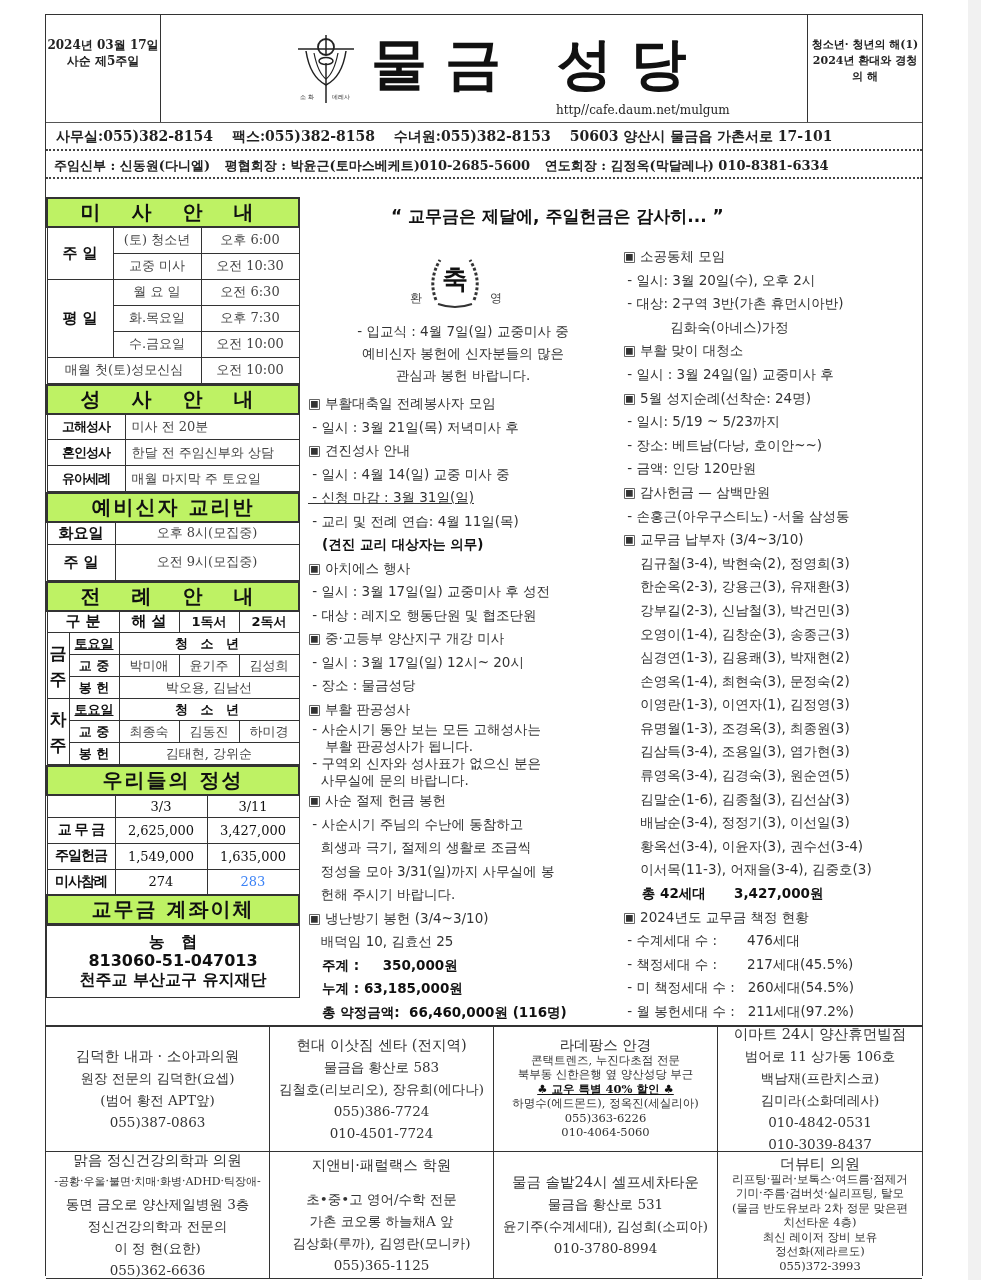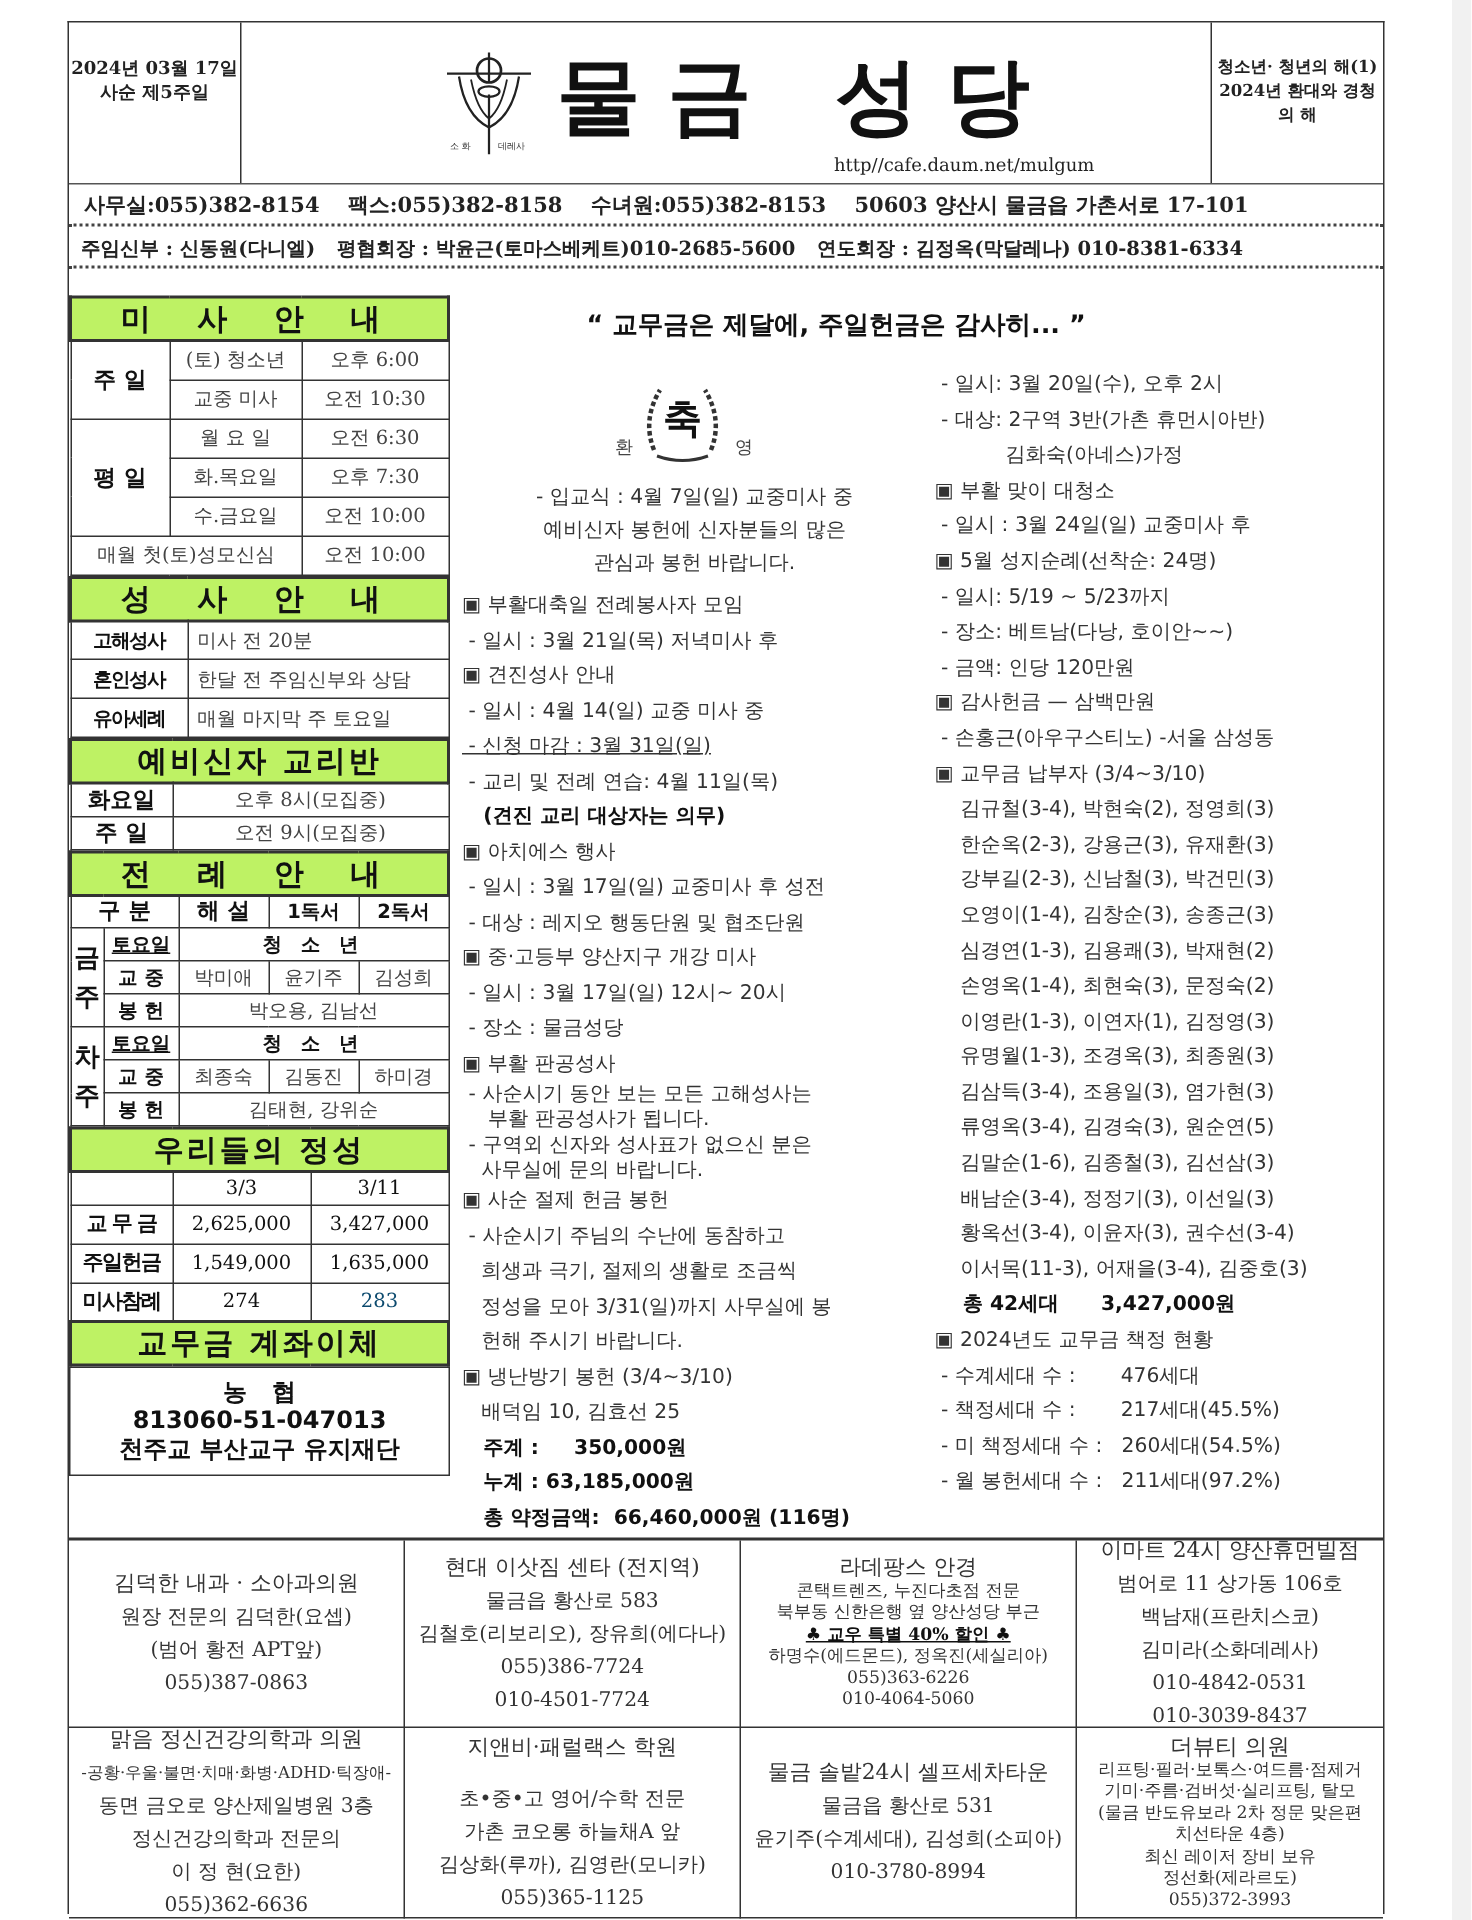--- a/index.html
+++ b/index.html
@@ -156,21 +156,21 @@
       <tbody>
           <tr>
             <td colspan="2" class="sec-h" style="letter-spacing:2px">예비신자 교리반</td>
           </tr>
       <tr>
             <td class="lbl" style="width:68px;height:22px">화요일</td>
             <td style="height:22px">오후 8시(모집중)</td>
           </tr>
       <tr>
             <td class="lbl" style="height:22px">주 일</td>
-            <td style="height:22px">오전 9시(모집중)</td>
+            <td style="height:36px">오전 9시(모집중)</td>
           </tr>
     </tbody>
       </table>
 
     <table class="t">
       <tbody>
           <tr>
             <td colspan="5" class="sec-h">전 례 안 내</td>
           </tr>
       <tr>
@@ -228,21 +228,21 @@
         <td class="mono" style="color:#111">3,427,000</td>
       </tr>
       <tr>
         <td class="lbl-sm" style="font-size:14px !important">주일헌금</td>
         <td class="mono" style="color:#111">1,549,000</td>
         <td class="mono" style="color:#111">1,635,000</td>
       </tr>
       <tr>
         <td class="lbl-sm" style="font-size:14px !important">미사참례</td>
         <td class="mono" style="color:#111">274</td>
-        <td class="mono" style="color:#0c4a6e">283</td>
+        <td class="mono" style="color:#3b82f6">283</td>
       </tr>
       <tr>
             <td colspan="3" class="sec-h" style="letter-spacing:2px">교무금 계좌이체</td>
           </tr>
     </tbody>
       </table>
     <div class="acct">
       <div style="white-space:pre">농   협</div>
       <div>813060-51-047013</div>
       <div>천주교 부산교구 유지재단</div>
@@ -292,20 +292,21 @@
       <div class="cline" style="white-space: pre;">   희생과 극기, 절제의 생활로 조금씩</div>
       <div class="cline" style="white-space: pre;">   정성을 모아 3/31(일)까지 사무실에 봉</div>
       <div class="cline" style="white-space: pre;">   헌해 주시기 바랍니다.</div>
       <div class="cline bul" style="white-space: pre;">냉난방기 봉헌 (3/4~3/10)</div>
       <div class="cline" style="white-space: pre;">   배덕임 10, 김효선 25</div>
       <div class="cline b" style="white-space: pre;">   주계 :     350,000원</div>
       <div class="cline b" style="white-space: pre;">   누계 : 63,185,000원</div>
       <div class="cline b" style="white-space: pre;">   총 약정금액:  66,460,000원 (116명)</div>
     </div>
   <div class="rc" id="right-list">
+      <div class="rline bul" style="white-space: pre;">소공동체 모임</div>
       <div class="rline" style="white-space: pre;"> - 일시: 3월 20일(수), 오후 2시</div>
       <div class="rline" style="white-space: pre;"> - 대상: 2구역 3반(가촌 휴먼시아반)</div>
       <div class="rline" style="white-space: pre;">           김화숙(아네스)가정</div>
       <div class="rline bul" style="white-space: pre;">부활 맞이 대청소</div>
       <div class="rline" style="white-space: pre;"> - 일시 : 3월 24일(일) 교중미사 후</div>
       <div class="rline bul" style="white-space: pre;">5월 성지순례(선착순: 24명)</div>
       <div class="rline" style="white-space: pre;"> - 일시: 5/19 ~ 5/23까지</div>
       <div class="rline" style="white-space: pre;"> - 장소: 베트남(다낭, 호이안~~)</div>
       <div class="rline" style="white-space: pre;"> - 금액: 인당 120만원</div>
       <div class="rline bul" style="white-space: pre;">감사헌금 — 삼백만원</div>

